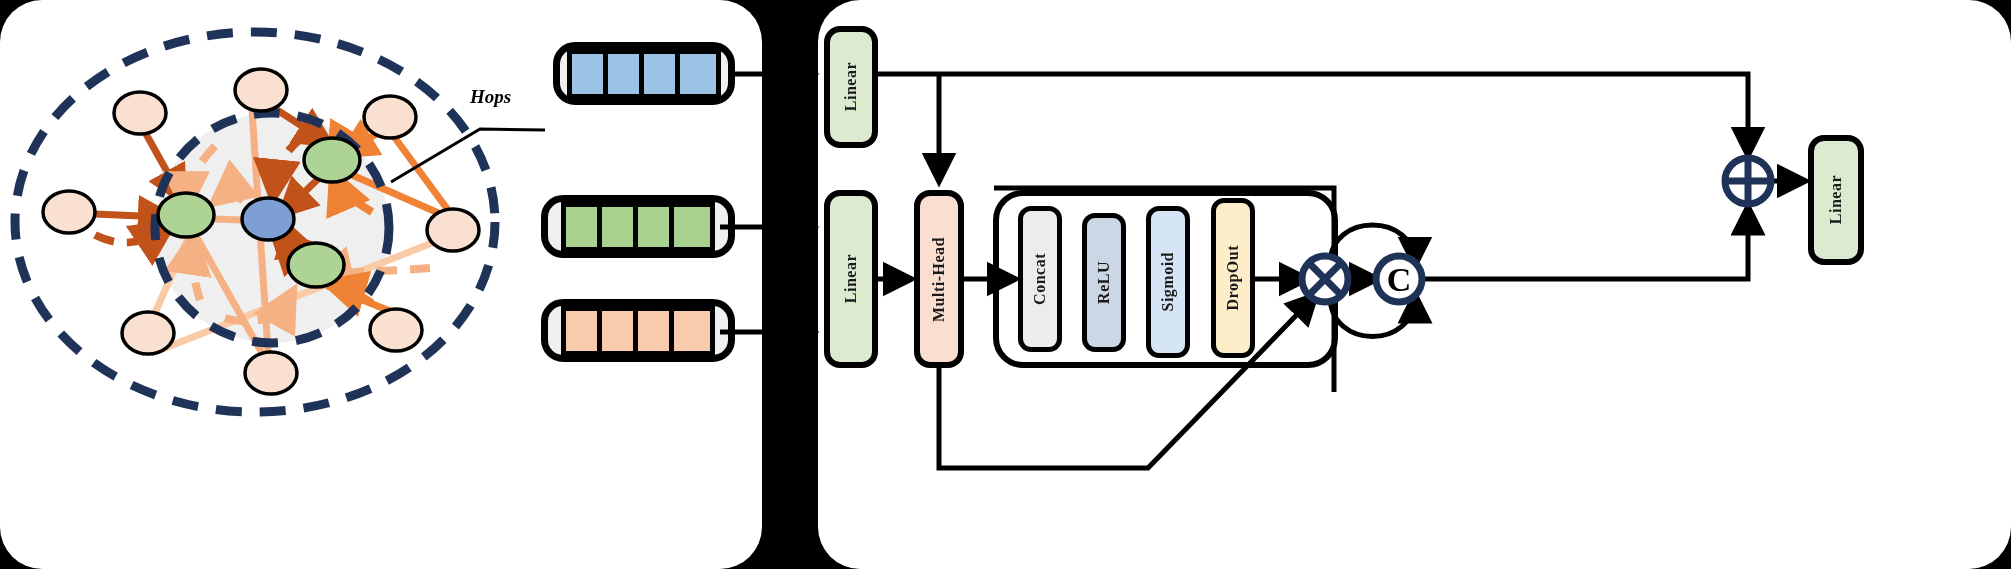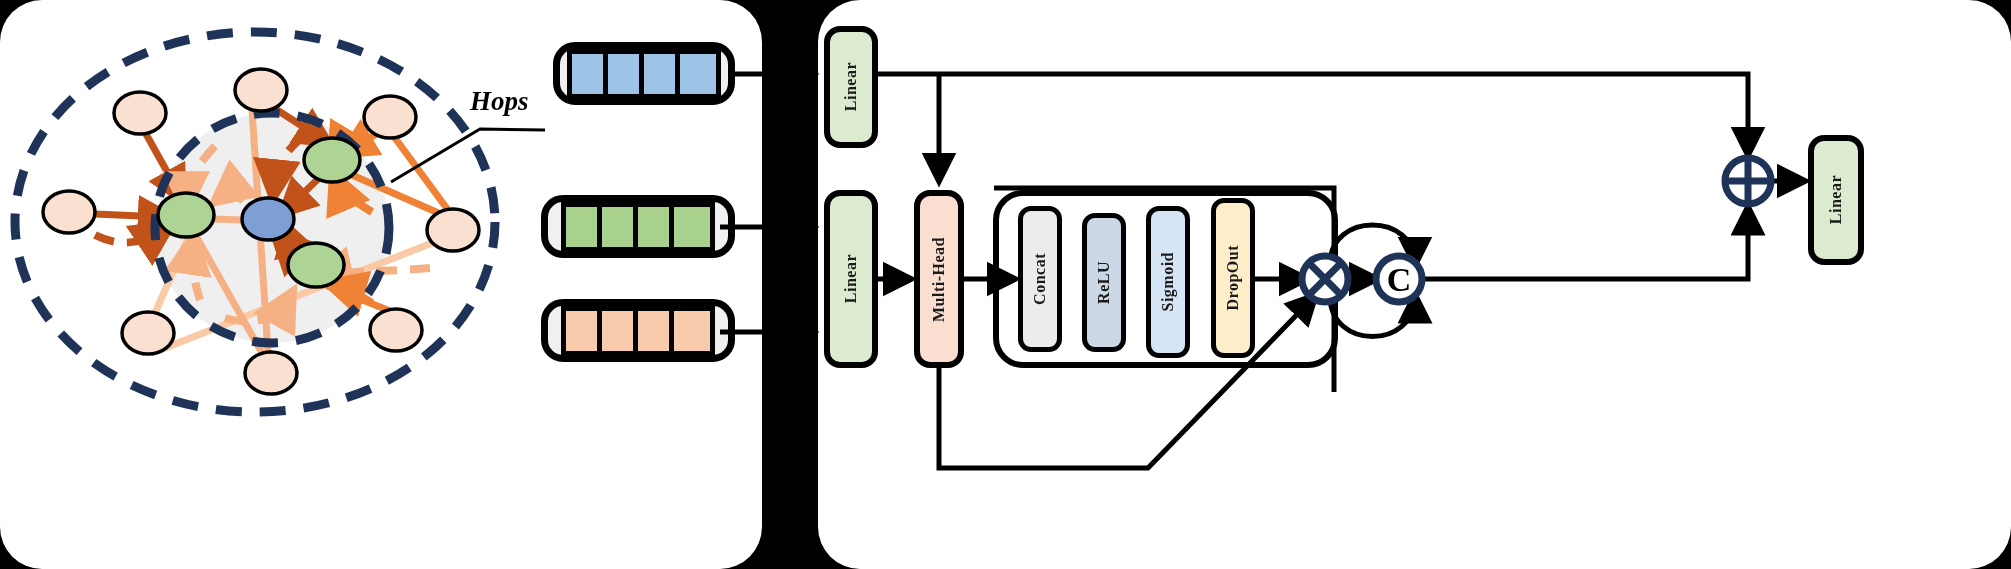--- a/index.html
+++ b/index.html
@@ -25,21 +25,21 @@
   .vblock span{
     writing-mode:vertical-rl; transform:rotate(180deg);
     font-weight:bold; letter-spacing:.5px; color:#1a1a1a;
     font-family:"Liberation Serif",serif; white-space:nowrap;
   }
   .vblock.thin{border-width:5px;border-radius:13px;}
 
   
   #inner-group{position:absolute;border:6px solid #000;border-radius:30px;box-sizing:border-box;background:transparent;}
 
-  .hops-label{position:absolute;font-style:italic;font-weight:bold;font-size:27px;
+  .hops-label{position:absolute;font-style:italic;font-weight:bold;font-size:19px;
               font-family:"Liberation Serif",serif;color:#000;}
 </style>
 </head>
 <body>
 
 <div id="stage">
 
   <div class="panel" id="panel-left">
 
     <svg width="762" height="569">

